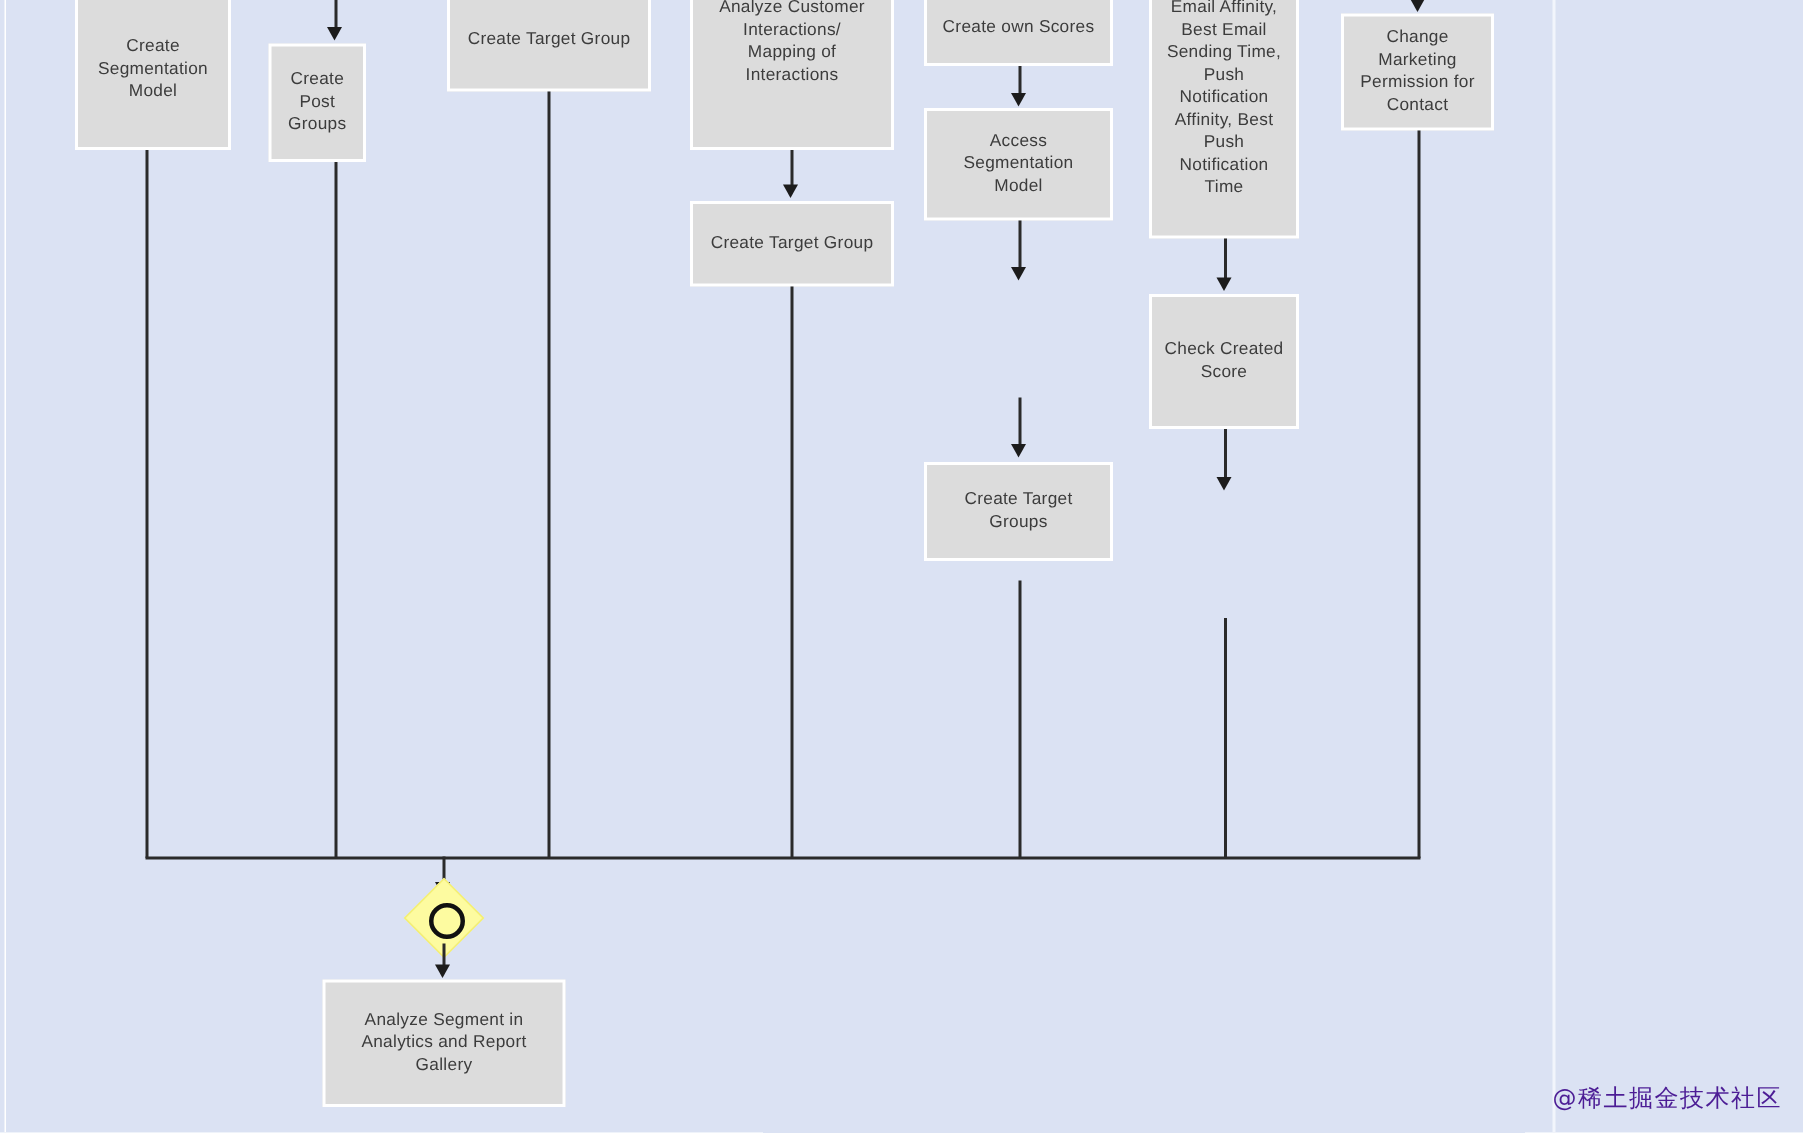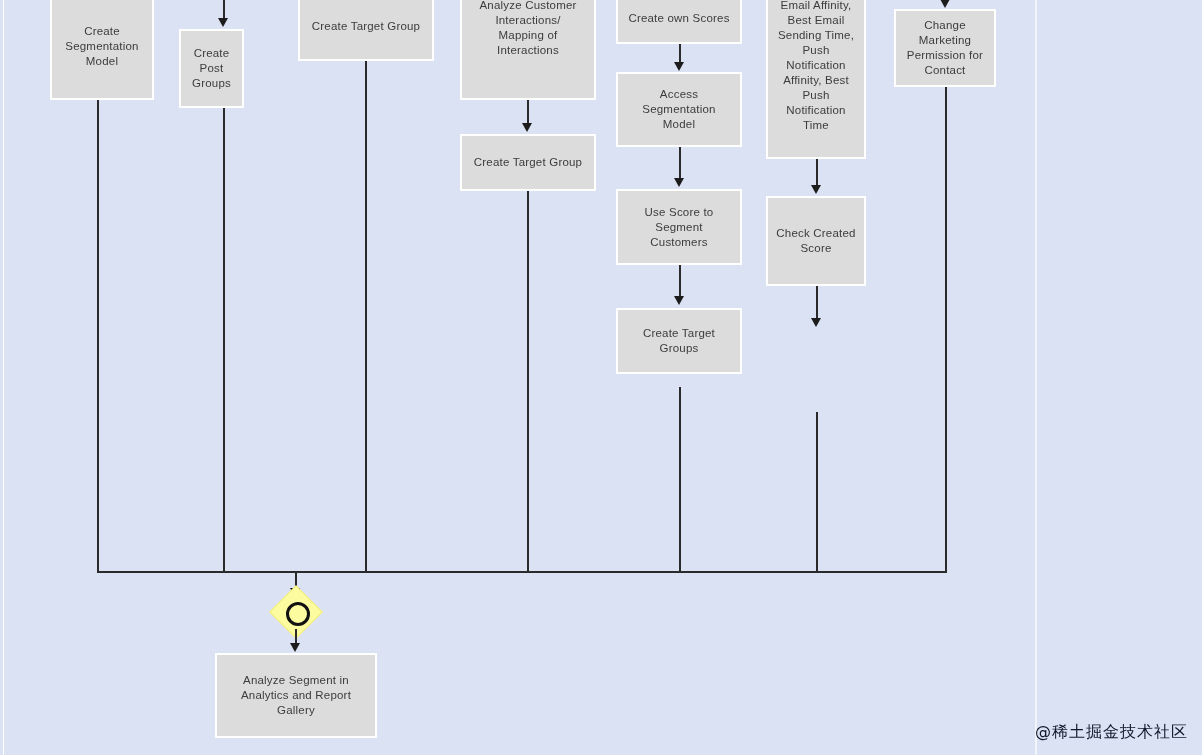--- a/index.html
+++ b/index.html
@@ -88,21 +88,21 @@
     height: 18px;
     border: 3px solid #111111;
     border-radius: 50%;
     background: transparent;
   }
   
   .watermark {
     position: absolute;
     right: 14px;
     bottom: 12px;
-    color: #0f172a;
+    color: #4c1d95;
     font-size: 16px;
     letter-spacing: 1px;
     font-family: "DejaVu Sans", sans-serif;
     user-select: none;
   }
 </style>
 </head>
 <body>
 
 <div id="canvas">
@@ -134,23 +134,20 @@
   <div class="vline" style="left:527px; top:191px; height:381px;"></div>
 
   <div class="task" style="left:616px; top:-8px; width:126px; height:52px;">Create own Scores</div>
   <div class="vline" style="left:679px; top:44px; height:19px;"></div>
   <div class="arrowhead" style="left:674px; top:62px;"></div>
   <div class="task" style="left:616px; top:72px; width:126px; height:75px;">Access
 Segmentation
 Model</div>
   <div class="vline" style="left:679px; top:147px; height:32px;"></div>
   <div class="arrowhead" style="left:674px; top:178px;"></div>
-  <div class="task" style="left:616px; top:189px; width:126px; height:76px;">Use Score to
-Segment
-Customers</div>
   <div class="vline" style="left:679px; top:265px; height:32px;"></div>
   <div class="arrowhead" style="left:674px; top:296px;"></div>
   <div class="task" style="left:616px; top:308px; width:126px; height:66px;">Create Target
 Groups</div>
   <div class="vline" style="left:679px; top:387px; height:185px;"></div>
 
   <div class="task top-align" style="left:766px; top:-8px; width:100px; height:167px;">Email Affinity,
 Best Email
 Sending Time,
 Push

